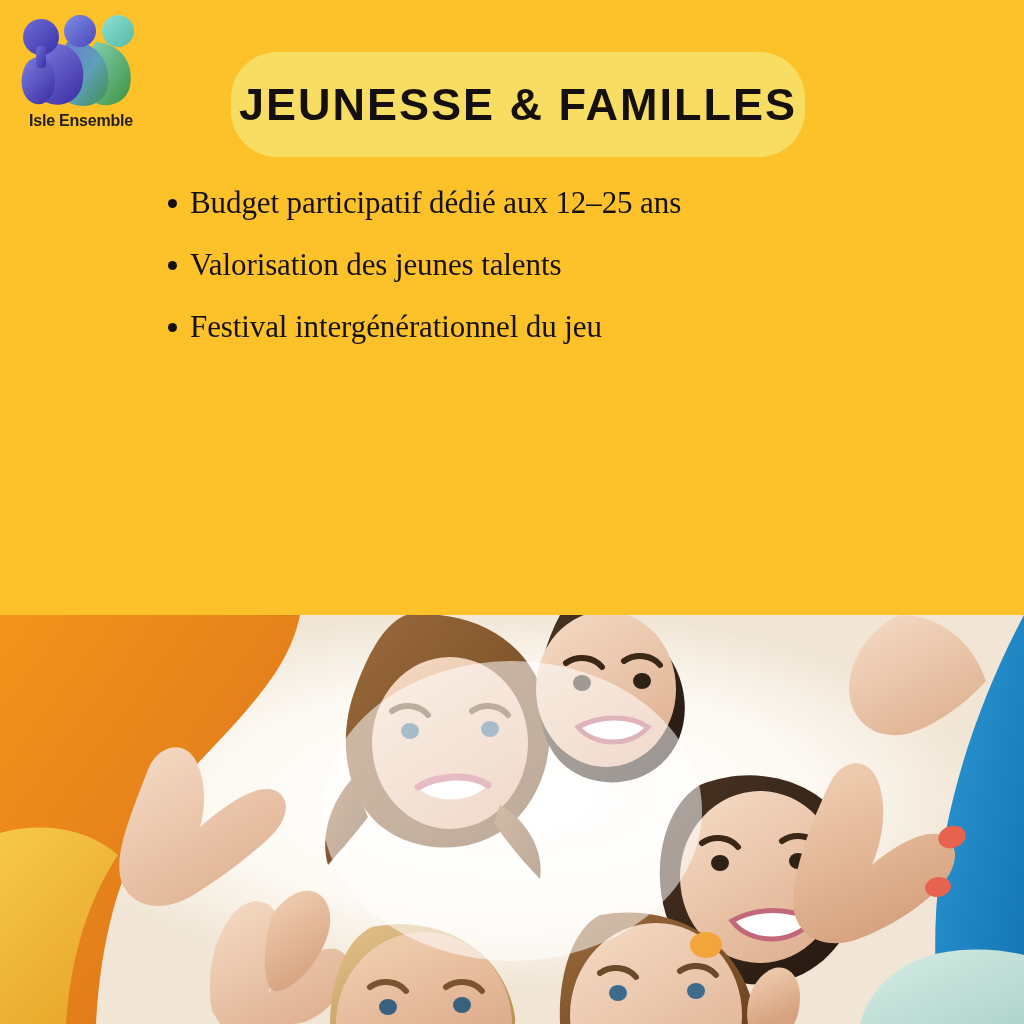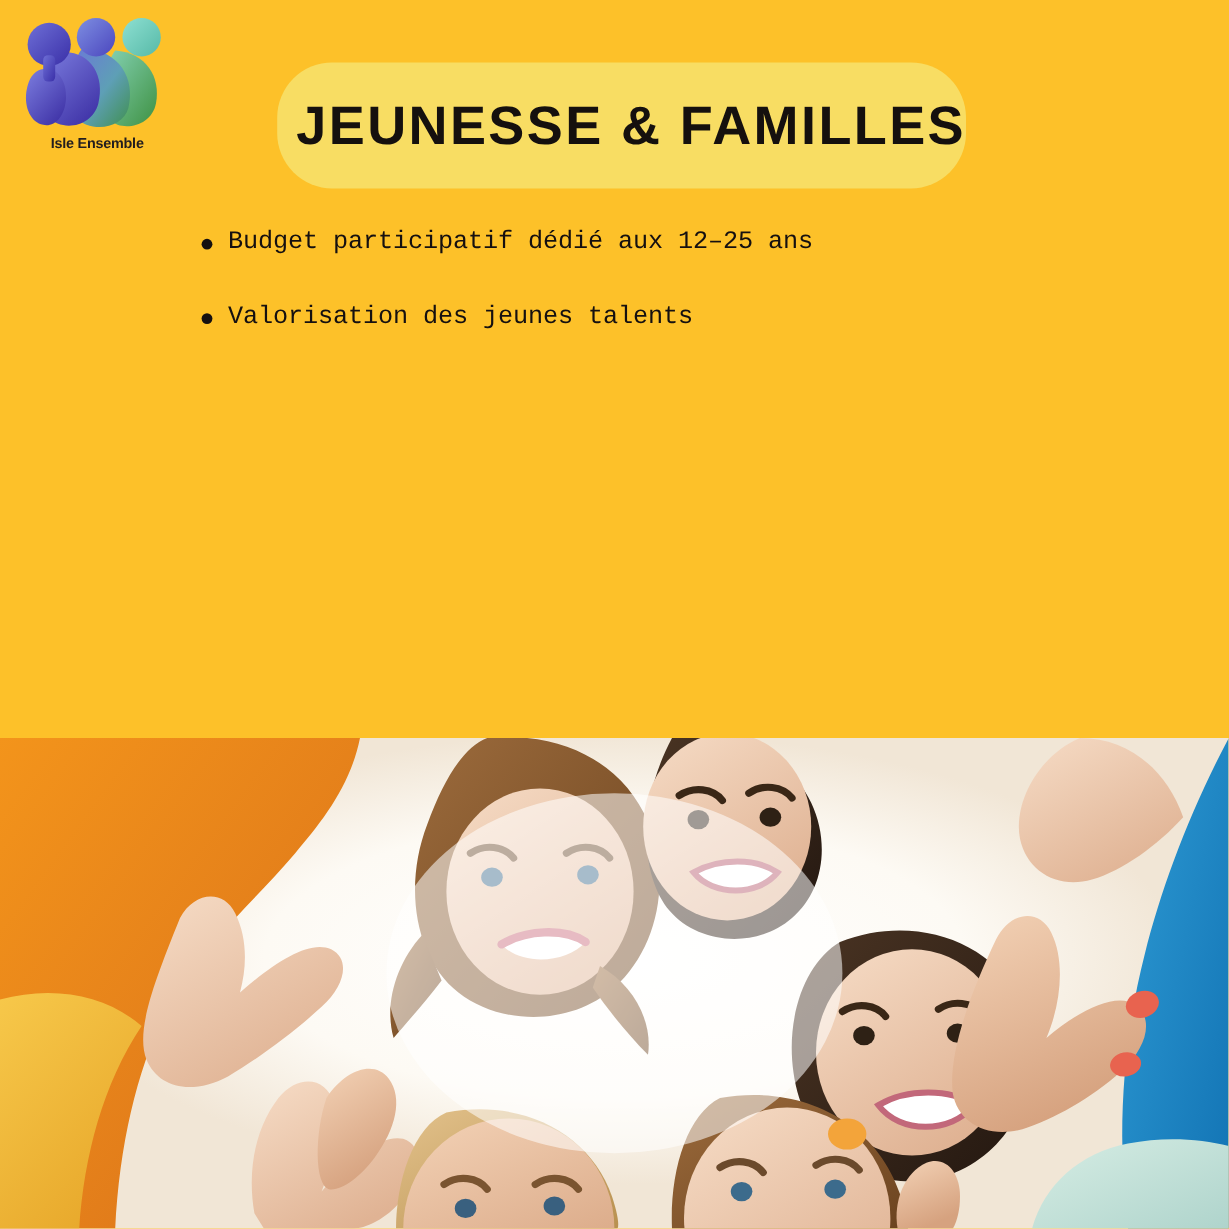--- a/index.html
+++ b/index.html
@@ -12,49 +12,49 @@
 
   
   .top-panel{position:absolute;left:0;top:0;width:1024px;height:615px;background:#FDC129;}
 
   
   .logo-block{position:absolute;left:8px;top:14px;width:146px;height:124px;}
   .logo-mark{position:relative;width:130px;height:95px;margin-left:6px;}
   .logo-mark svg{display:block;width:130px;height:95px;}
   .logo-word{
     position:absolute;left:0;top:98px;width:146px;text-align:center;
-    font-size:12px;font-weight:bold;color:#221d1f;letter-spacing:-0.2px;
+    font-size:16px;font-weight:bold;color:#221d1f;letter-spacing:-0.2px;
     font-family:"Liberation Sans",sans-serif;
   }
 
   
   .title-pill{
     position:absolute;left:231px;top:52px;width:574px;height:105px;
     background:#F8DD63;border-radius:46px;
-    display:flex;align-items:center;justify-content:flex-end;
+    display:flex;align-items:center;justify-content:center;
   }
   .title-text{
     font-size:45px;font-weight:bold;color:#15100e;
     letter-spacing:2.0px;white-space:nowrap;
     font-family:"Liberation Sans",sans-serif;
   }
 
   
   .bullets{
     position:absolute;left:160px;top:180px;width:812px;
   }
   .bullet-row{
     position:relative;
     padding-left:30px;
     margin-bottom:16px;
     color:#151010;
-    font-size:21px;
+    font-size:31px;
     line-height:46px;
     text-align:justify;
-    font-family:Liberation Mono, monospace;
+    font-family:Liberation Serif, serif;
     letter-spacing:-0.1px;
   }
   .bullet-row:last-child{margin-bottom:0;}
   .bullet-row::before{
     content:"";position:absolute;left:8px;top:19px;
     width:9px;height:9px;border-radius:50%;background:#151010;
   }
   .bullet-row .txt{display:block;}
   .bullet-row.multiline .txt{text-align:justify;text-align-last:left;}
   .bullet-row.single .txt{text-align:left;}
@@ -121,20 +121,23 @@
     <div class="title-pill">
       <div class="title-text">JEUNESSE &amp; FAMILLES</div>
     </div>
 
     <div class="bullets">
       <div class="bullet-row single">
         <span class="txt">Budget participatif dédié aux 12–25 ans</span>
       </div>
       <div class="bullet-row single">
         <span class="txt">Valorisation des jeunes talents</span>
+      </div>
+      <div class="bullet-row single">
+        <span class="txt">Festival intergénérationnel du jeu</span>
       </div>
     </div>
   </div>
 
   <div class="photo">
     <svg viewBox="0 0 1024 409" xmlns="http://www.w3.org/2000/svg" preserveAspectRatio="none">
       <defs>
         <radialGradient id="sky" cx="0.5" cy="0.45" r="0.46">
           <stop offset="0%" stop-color="#ffffff"></stop>
           <stop offset="62%" stop-color="#fdfaf4"></stop>

